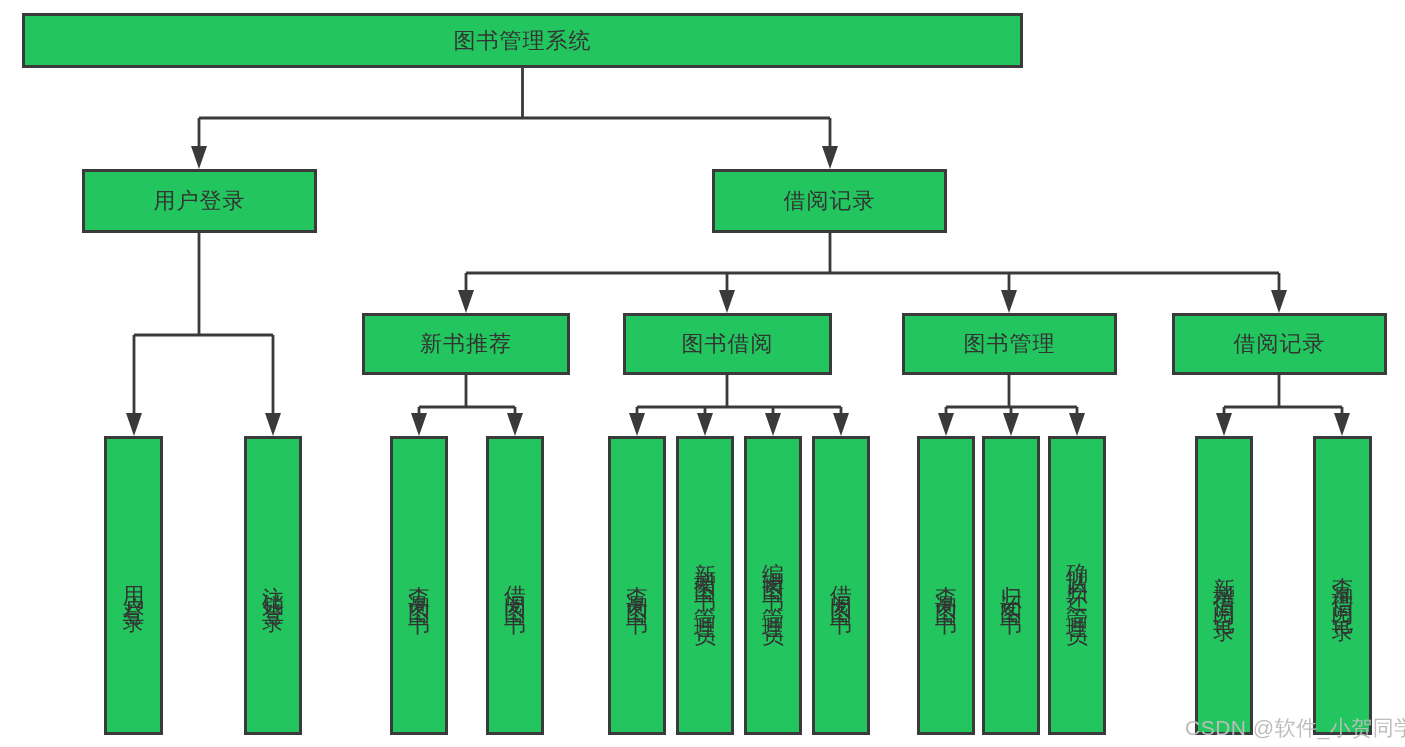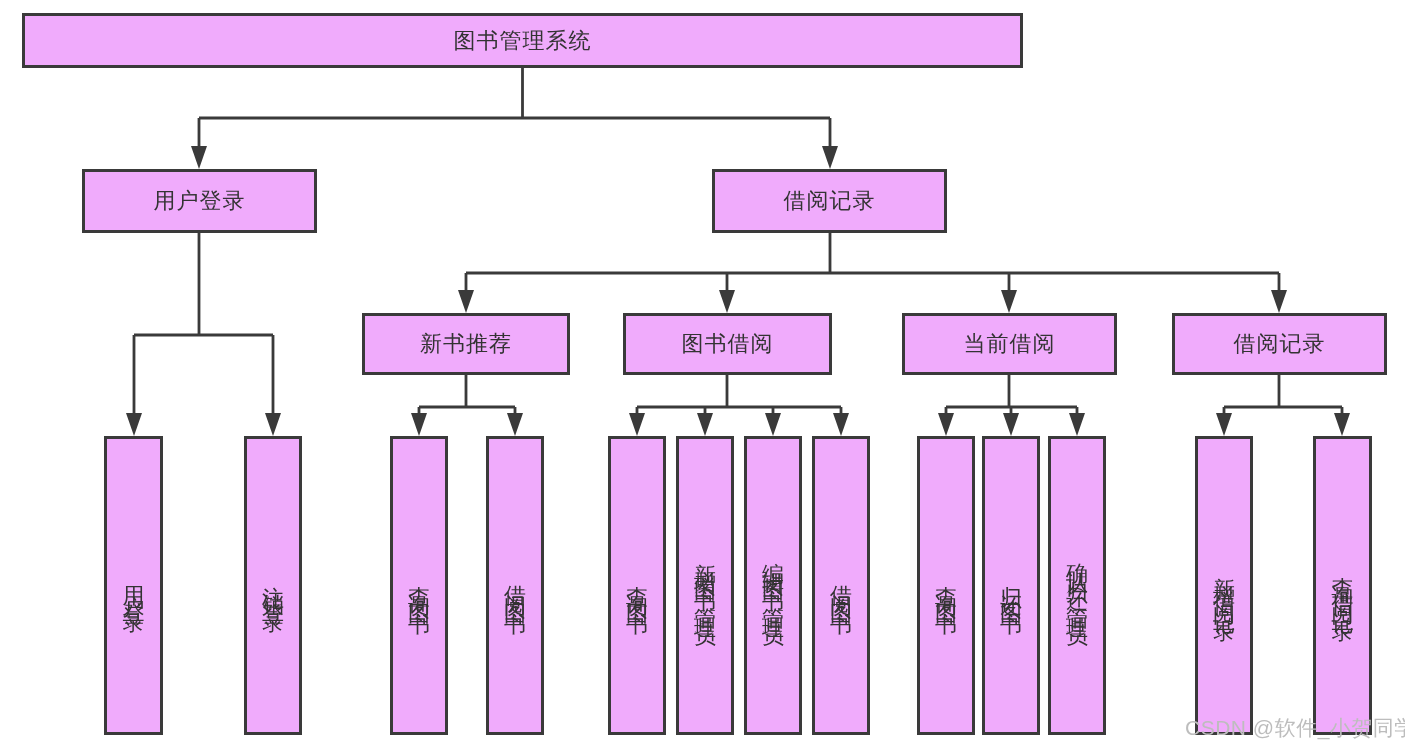--- a/index.html
+++ b/index.html
@@ -9,21 +9,21 @@
     height: 747px;
     background: #ffffff;
     font-family: "Liberation Sans", sans-serif;
     overflow: hidden;
   }
   .connectors { position: absolute; left: 0; top: 0; }
   .box {
     position: absolute;
     box-sizing: border-box;
     border: 3px solid #3a3a3a;
-    background: #f0abfc;
+    background: #22c55e;
     display: flex;
     align-items: center;
     justify-content: center;
     color: #333333;
     font-size: 22px;
     letter-spacing: 1px;
   }
   .vbox { top: 436px; height: 299px; }
   .vbox .vtext {
     writing-mode: vertical-rl;
@@ -98,21 +98,21 @@
     <span>借阅记录</span>
   </div>
 
   <div class="box" style="left:362px; top:313px; width:208px; height:62px;">
     <span>新书推荐</span>
   </div>
   <div class="box" style="left:623px; top:313px; width:209px; height:62px;">
     <span>图书借阅</span>
   </div>
   <div class="box" style="left:902px; top:313px; width:215px; height:62px;">
-    <span>当前借阅</span>
+    <span>图书管理</span>
   </div>
   <div class="box" style="left:1172px; top:313px; width:215px; height:62px;">
     <span>借阅记录</span>
   </div>
 
   <div class="box vbox" style="left:104px; width:59px;">
     <span class="vtext">用户登录</span>
   </div>
   <div class="box vbox" style="left:244px; width:58px;">
     <span class="vtext">注销登录</span>

